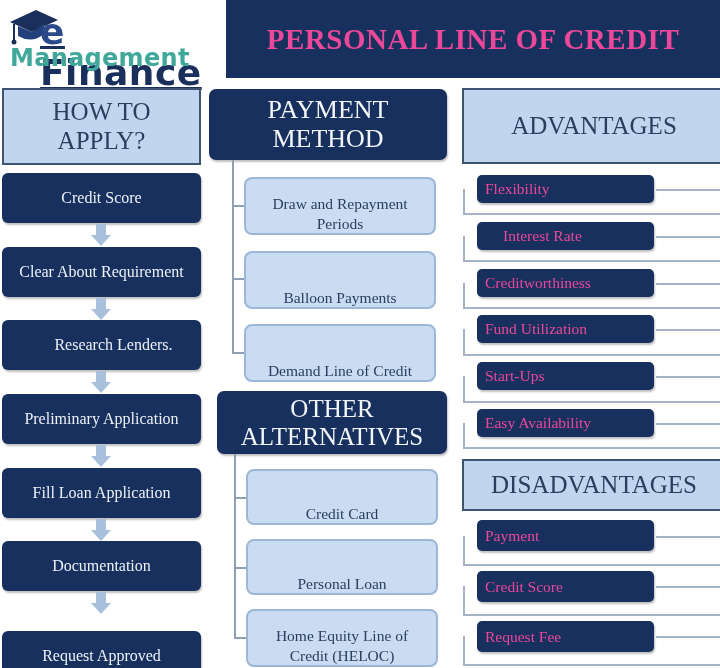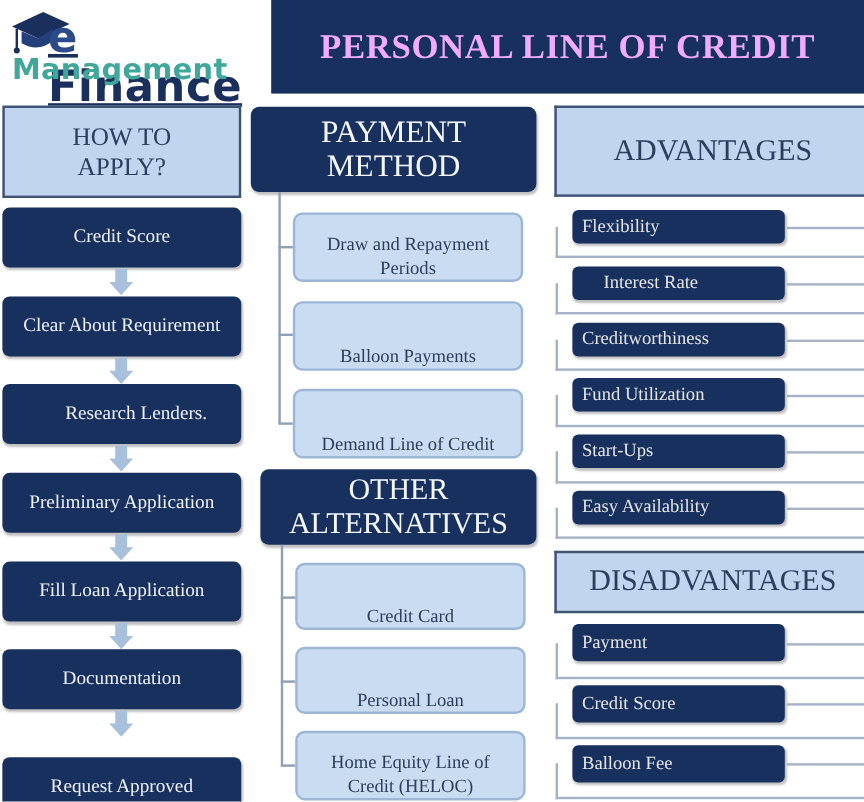--- a/index.html
+++ b/index.html
@@ -9,38 +9,38 @@
 
   
   .logo { left: 0; top: 0; width: 225px; height: 80px; }
   .logo-cap { position: absolute; left: 8px; top: 6px; width: 50px; height: 44px; }
   .logo-line1 { position: absolute; left: 40px; top: 11px; font-family: "DejaVu Sans", sans-serif; font-size: 36px; font-weight: bold; color: #1b2f5c; letter-spacing: 0.5px; text-decoration: underline; }
   .logo-line1 .e { color: #2a4a8a; }
   .logo-line2 { position: absolute; left: 10px; top: 44px; font-family: "DejaVu Sans", sans-serif; font-size: 24px; font-weight: bold; color: #3fa89a; letter-spacing: 0.3px; }
 
   
   .title-banner { left: 226px; top: 0; width: 494px; height: 78px; background: #17305e; display: flex; align-items: center; justify-content: center; }
-  .title-banner span { color: #f0abfc; font-size: 29px; font-weight: bold; letter-spacing: 0.5px; }
+  .title-banner span { color: #ec4899; font-size: 29px; font-weight: bold; letter-spacing: 0.5px; }
 
   
   .light-header { background: #c1d6ee; border: 2px solid #3e5473; display: flex; align-items: center; justify-content: center; text-align: center; color: #2b3e5e; line-height: 1.15; }
   
   .dark-header { background: #17305e; border-radius: 7px; display: flex; align-items: center; justify-content: center; text-align: center; color: #f3f5fa; line-height: 1.1; box-shadow: 1px 2px 2px rgba(0,0,0,0.25); }
 
   
   .step { left: 2px; width: 199px; height: 50px; background: #17305e; border-radius: 6px; display: flex; align-items: center; justify-content: center; color: #eef1f7; font-size: 16px; box-shadow: 1px 2px 2px rgba(0,0,0,0.25); }
   .arrow { left: 91px; width: 20px; height: 22px; }
 
   
   .mid-item { left: 244px; width: 192px; background: #c9dcf1; border: 2px solid #9cb7d6; border-radius: 8px; display: flex; align-items: flex-end; justify-content: center; text-align: center; color: #2b3e5e; font-size: 15.5px; line-height: 1.25; padding: 0 6px; }
   .vline { background: #8fa0b5; width: 2px; }
   .hline { background: #8fa0b5; height: 2px; }
 
   
-  .adv-item { left: 477px; width: 177px; height: 28px; background: #17305e; border-radius: 5px; display: flex; align-items: center; padding-left: 8px; color: #e5e5e5; font-size: 15.5px; box-shadow: 1px 2px 2px rgba(0,0,0,0.25); }
+  .adv-item { left: 477px; width: 177px; height: 28px; background: #17305e; border-radius: 5px; display: flex; align-items: center; padding-left: 8px; color: #ec4899; font-size: 15.5px; box-shadow: 1px 2px 2px rgba(0,0,0,0.25); }
   .bracket { left: 463px; width: 257px; border-left: 2px solid #a4b3c6; border-bottom: 2px solid #a4b3c6; }
   .right-line { left: 656px; width: 64px; height: 2px; background: #a4b3c6; }
 </style>
 </head>
 <body>
 
 <div class="abs logo">
   <svg class="logo-cap" viewBox="0 0 50 44">
     <polygon points="2,16 28,4 50,14 24,26" fill="#1b2f5c"></polygon>
     <path d="M10,20 L10,30 Q24,38 36,28 L36,18 L24,26 Z" fill="#24407a"></path>
@@ -48,21 +48,21 @@
     <circle cx="6" cy="36" r="2.5" fill="#1b2f5c"></circle>
   </svg>
   <div class="logo-line1"><span class="e">e</span> <span>Finance</span></div>
   <div class="logo-line2">Management</div>
 </div>
 
 <div class="abs title-banner">
   <span>PERSONAL LINE OF CREDIT</span>
 </div>
 
-<div class="abs light-header" style="left:2px; top:88px; width:199px; height:77px; font-size:21px;">
+<div class="abs light-header" style="left:2px; top:88px; width:199px; height:77px; font-size:25px;">
   <div>
     <div>HOW TO</div>
     <div>APPLY?</div>
   </div>
 </div>
 
 <div class="abs step" style="top:173px;">
     <span>Credit Score</span>
   </div>
 <svg class="abs arrow" style="top:224px;" viewBox="0 0 20 22">
@@ -207,14 +207,14 @@
 <div class="abs right-line" style="top:586px;"></div>
 <div class="abs right-line" style="top:636px;"></div>
 
 <div class="abs adv-item" style="top:520px; height:31px;">
     <span>Payment</span>
   </div>
 <div class="abs adv-item" style="top:571px; height:31px;">
     <span>Credit Score</span>
   </div>
 <div class="abs adv-item" style="top:621px; height:31px;">
-    <span>Balloon Fee</span>
+    <span>Request Fee</span>
   </div>
 
 </body></html>

